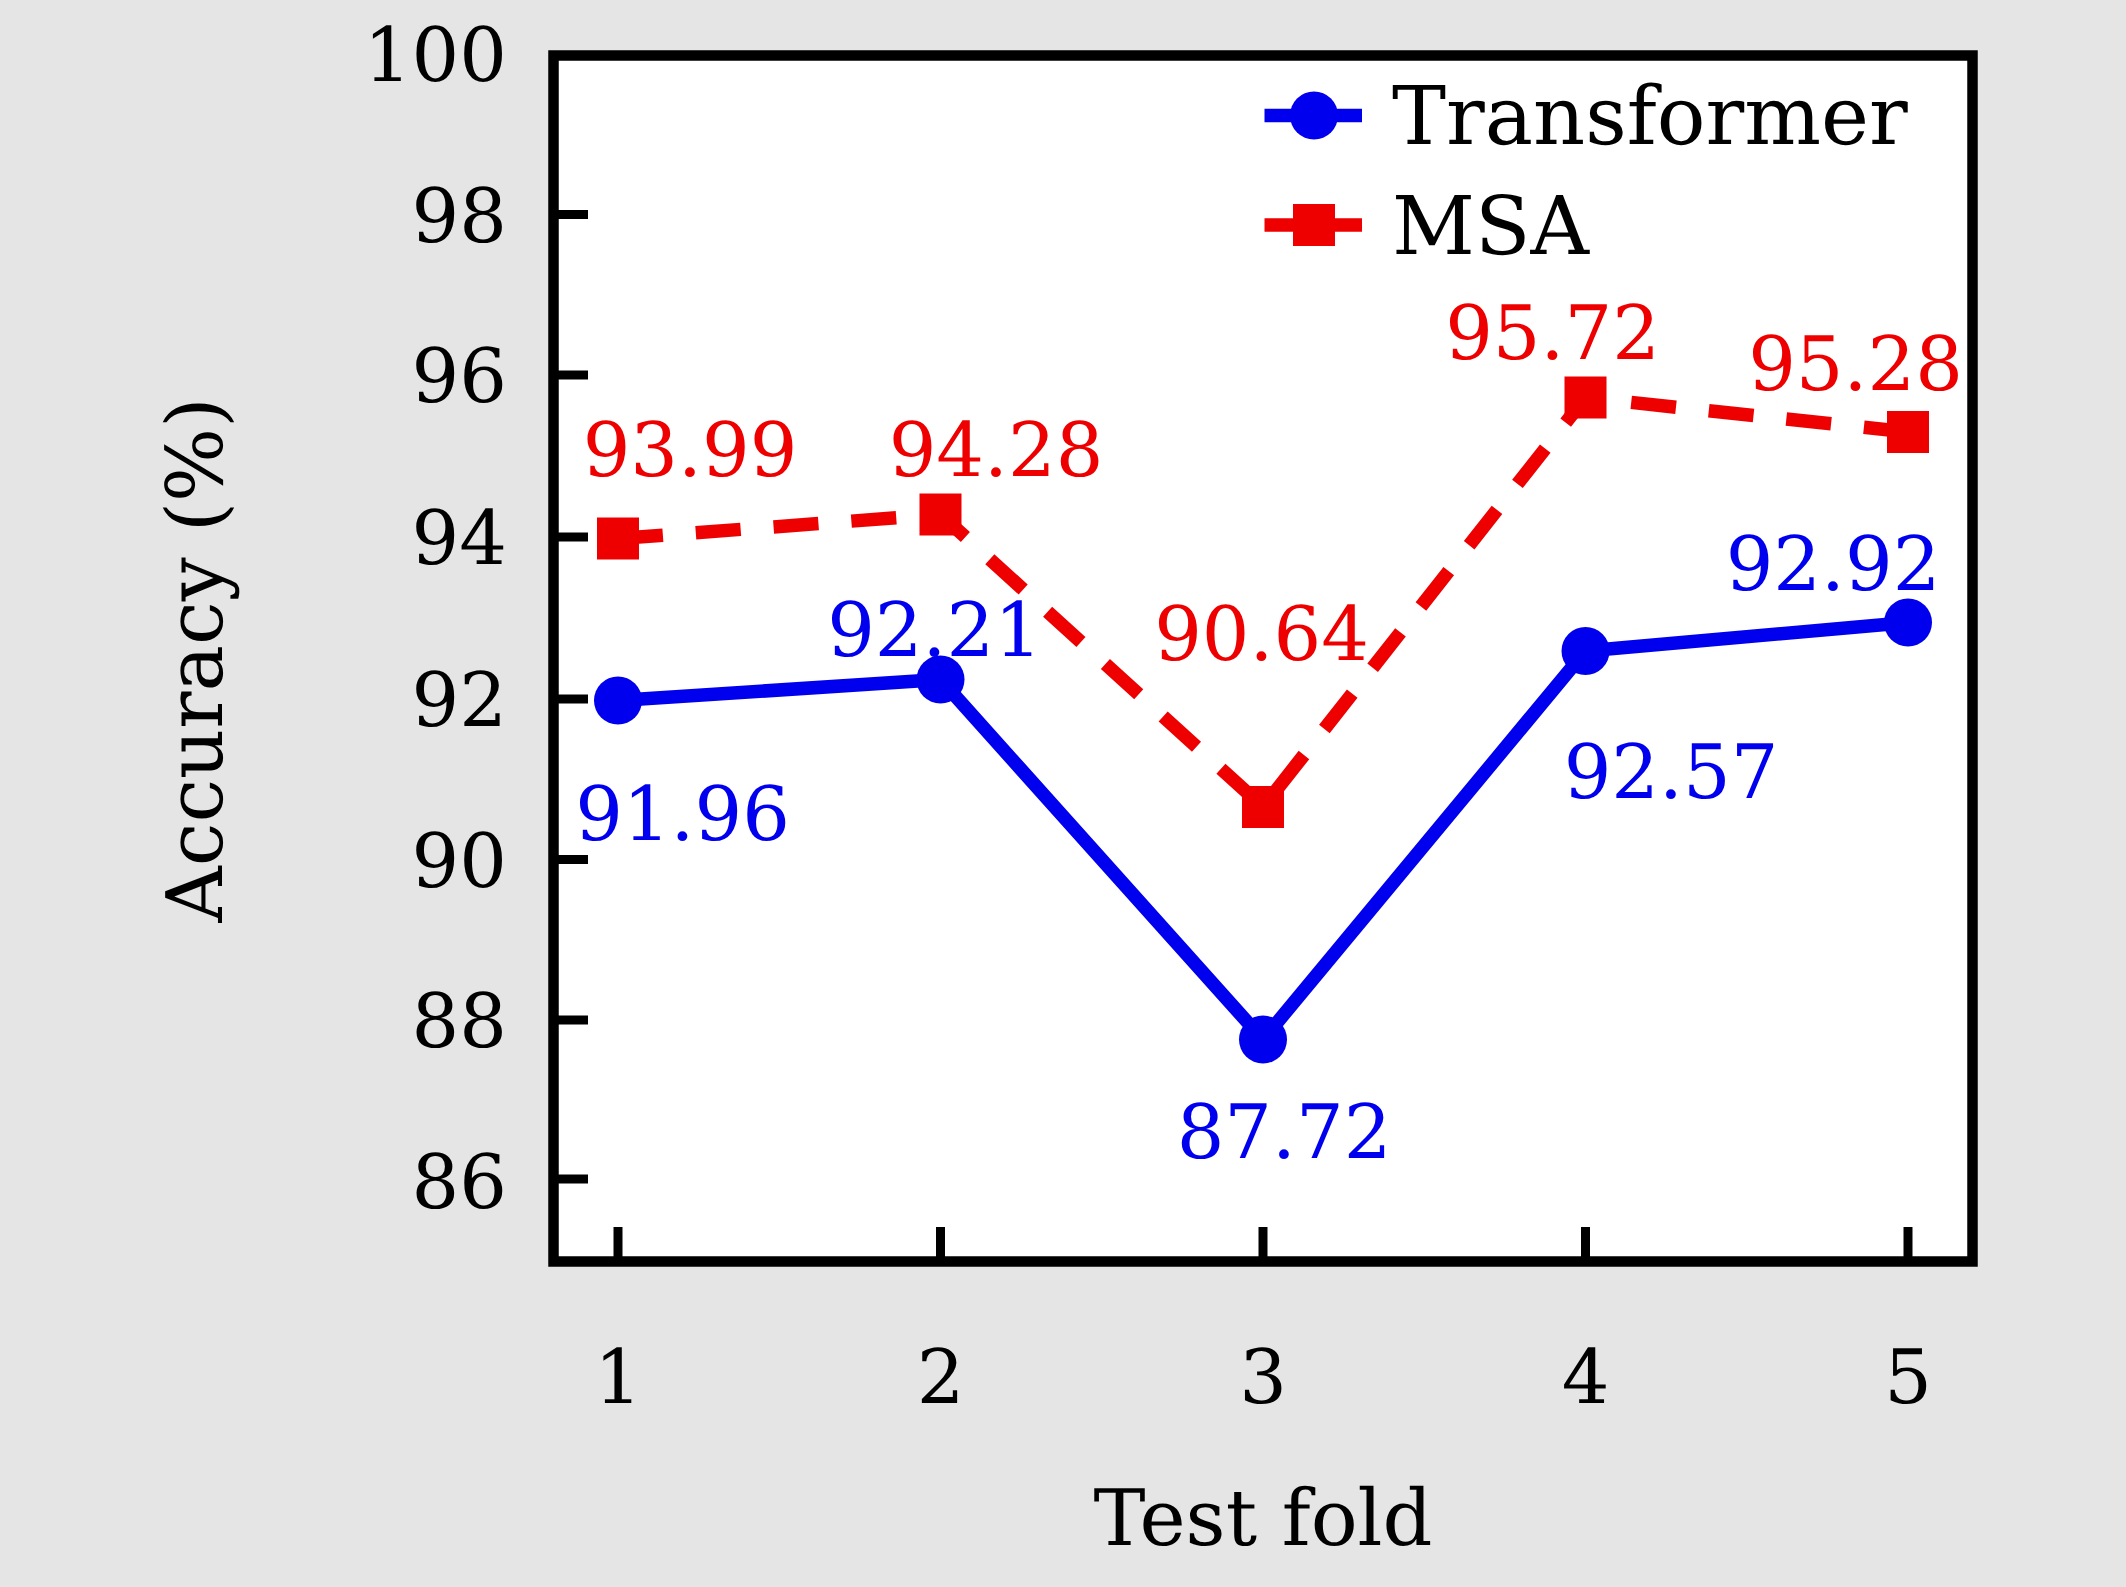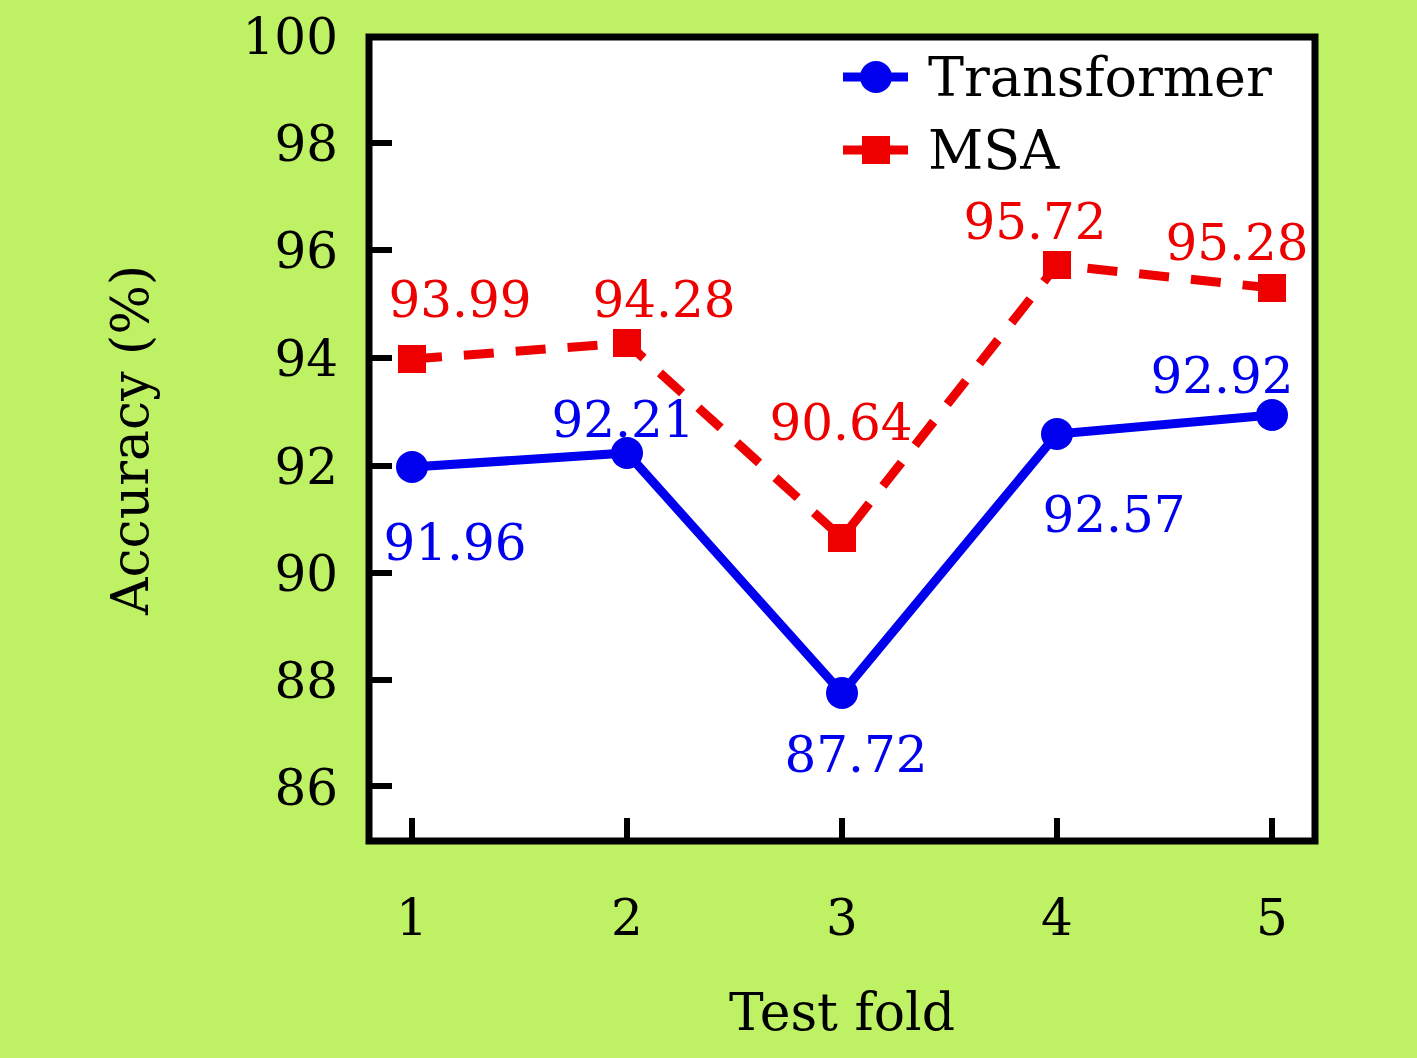--- a/index.html
+++ b/index.html
@@ -4,21 +4,21 @@
 <style>
   html, body {
     margin: 0;
     padding: 0;
     background: #ffffff;
   }
   #root {
     position: relative;
     width: 1417px;
     height: 1058px;
-    background: #bef264;
+    background: #e5e5e5;
     font-family: "DejaVu Serif", "Liberation Serif", serif;
     overflow: hidden;
   }
   #chart-svg {
     position: absolute;
     left: 0;
     top: 0;
     width: 1417px;
     height: 1058px;
   }

